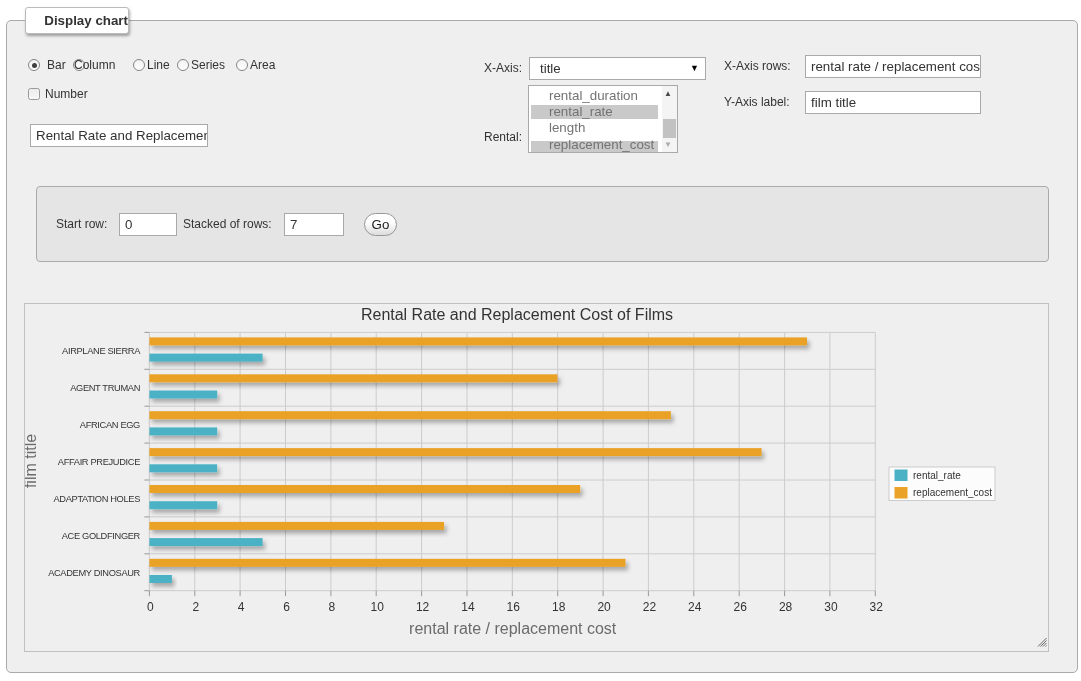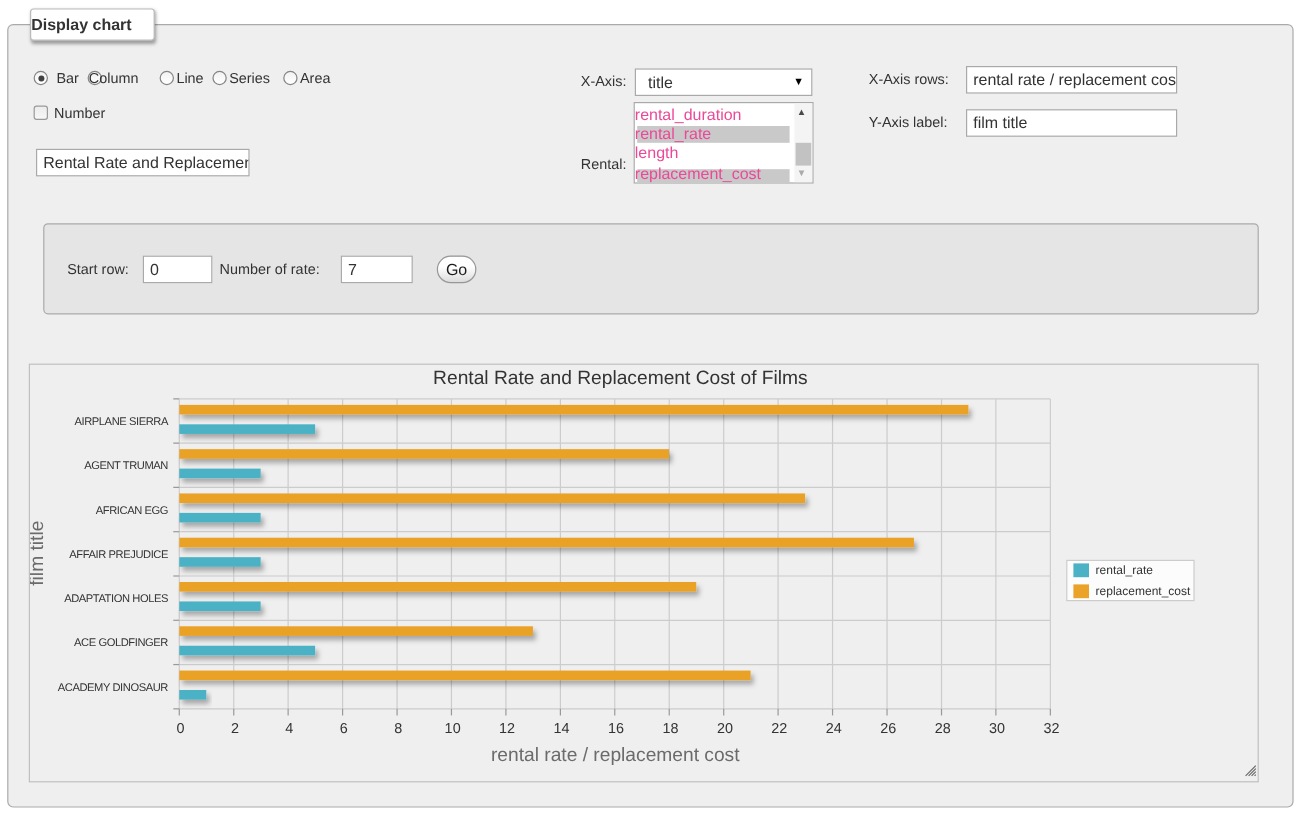--- a/index.html
+++ b/index.html
@@ -1,35 +1,35 @@
 <!DOCTYPE html>
 <html><head><meta charset="utf-8">
 <style>
 html,body{margin:0;padding:0;background:#fff;}
 body{font-family:"Liberation Sans",sans-serif;color:#333;}
 #wrap{position:relative;width:1081px;height:681px;overflow:hidden;}
 .abs{position:absolute;}
 #fieldset{left:6px;top:20px;width:1070px;height:651px;border:1px solid #aaa;border-radius:5px;background:#efefef;}
 #flegend{left:25px;top:7px;width:102px;height:25px;background:#fff;border:1px solid #bbb;border-radius:3px;
-  box-shadow:1px 2px 3px rgba(0,0,0,0.35);font-weight:bold;font-size:13.33px;line-height:25px;text-align:left;color:#333;}
+  box-shadow:1px 2px 3px rgba(0,0,0,0.35);font-weight:bold;font-size:13.33px;line-height:25px;text-align:right;color:#333;}
 .lbl{position:absolute;font-size:12px;line-height:15px;white-space:nowrap;}
 .rd{position:absolute;width:10px;height:10px;border:1px solid #858585;border-radius:50%;background:linear-gradient(#f2f2f2,#fff);}
 .rd.on::after{content:"";position:absolute;left:2.5px;top:2.5px;width:5px;height:5px;border-radius:50%;background:#404040;}
 .cb{position:absolute;width:10px;height:10px;border:1px solid #9a9a9a;background:linear-gradient(#ececec,#f7f7f7);border-radius:2.5px;}
 .inp{position:absolute;background:#fff;border:1px solid #a9a9a9;font-size:13.33px;color:#333;
   padding:0 0 0 5px;white-space:nowrap;overflow:hidden;box-sizing:border-box;line-height:21px;}
 #panel{left:36px;top:186px;width:1011px;height:74px;background:#e5e5e5;border:1px solid #aaa;border-radius:4px;}
 #gobtn{left:364px;top:213px;width:33px;height:23px;border:1px solid #979797;border-radius:11.5px;
   background:linear-gradient(#fefefe 40%,#dcdcdc);font-size:13.33px;text-align:center;line-height:21px;color:#1a1a1a;box-sizing:border-box;}
 #chartbox{left:24px;top:303px;width:1023px;height:347px;border:1px solid #c0c0c0;background:#efefef;}
-#selx{left:529px;top:57px;width:148px;height:23px;background:#fff;border:1px solid #a9a9a9;box-sizing:border-box;}
+#selx{left:529px;top:57px;width:177px;height:23px;background:#fff;border:1px solid #a9a9a9;box-sizing:border-box;}
 #selx .txt{position:absolute;left:10px;top:3px;font-size:13.33px;}
 #selx .arr{position:absolute;right:6px;top:5px;font-size:9px;color:#000;}
 #listbox{left:528px;top:85px;width:150px;height:68px;background:#fff;border:1px solid #a9a9a9;box-sizing:border-box;overflow:hidden;}
-.opt{position:absolute;left:0;font-size:13.33px;line-height:13px;white-space:nowrap;color:#ec4899;}
+.opt{position:absolute;left:20px;font-size:13.33px;line-height:13px;white-space:nowrap;color:#737373;}
 .hl{position:absolute;left:2px;width:127px;background:#c9c9c9;}
 #sbar{position:absolute;right:0;top:0;width:15px;height:66px;background:#f4f4f4;}
 #sbar .up{position:absolute;top:3px;left:2px;font-size:8px;color:#4a4a4a;}
 #sbar .dn{position:absolute;bottom:3px;left:2px;font-size:8px;color:#ababab;}
 #sbar .th{position:absolute;top:33px;left:1px;width:13px;height:19px;background:#c2c2c2;}
 svg text{font-family:"Liberation Sans",sans-serif;}
 </style></head>
 <body>
 <div id="wrap">
   <div class="abs" id="fieldset"></div>
@@ -66,21 +66,21 @@
         <span class="dn">▼</span>
       </div>
   </div>
   <span class="lbl" style="left:724px;top:59px">X-Axis rows:</span>
   <div class="inp" style="left:805px;top:55px;width:176px;height:23px;line-height:22px;">rental rate / replacement cost</div>
   <span class="lbl" style="left:724px;top:95px">Y-Axis label:</span>
   <div class="inp" style="left:805px;top:91px;width:176px;height:23px;line-height:22px;">film title</div>
   <div class="abs" id="panel"></div>
   <span class="lbl" style="left:56px;top:217px">Start row:</span>
   <div class="inp" style="left:119px;top:213px;width:58px;height:23px;line-height:22px;">0</div>
-  <span class="lbl" style="left:183px;top:217px">Number of rate:</span>
+  <span class="lbl" style="left:183px;top:217px">Stacked of rows:</span>
   <div class="inp" style="left:284px;top:213px;width:60px;height:23px;line-height:22px;">7</div>
   <div class="abs" id="gobtn">Go</div>
   <div class="abs" id="chartbox">
 <svg width="1022" height="346" style="position:absolute;left:0;top:0">
 <defs>
           <filter id="bsh" x="-20%" y="-60%" width="140%" height="260%">
             <feDropShadow dx="2.5" dy="3.6" stdDeviation="2.3" flood-color="#000" flood-opacity="0.3"></feDropShadow>
           </filter>
         </defs>
 <line x1="124.4" y1="28.4" x2="124.4" y2="286.7" stroke="#cccccc" stroke-width="1"></line>

